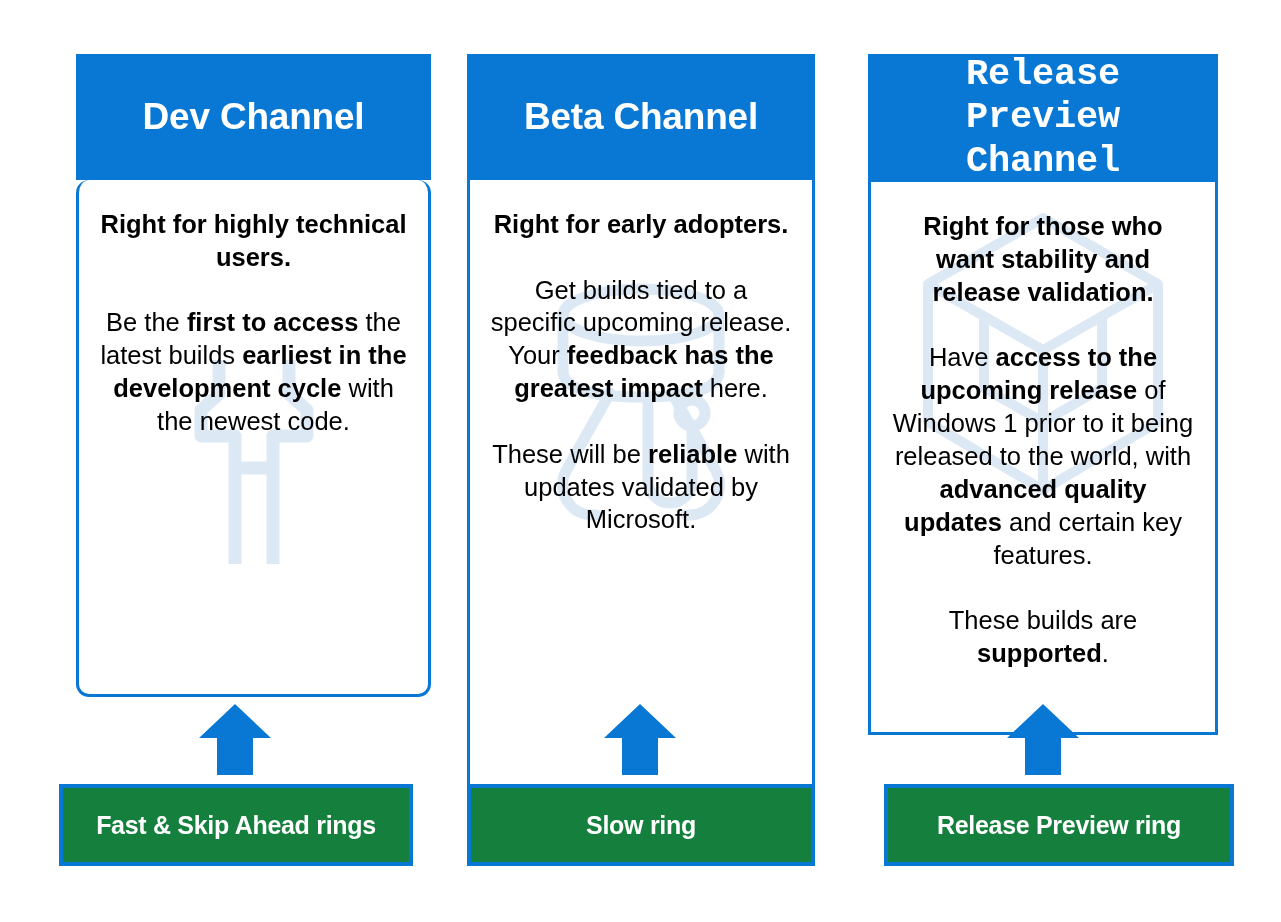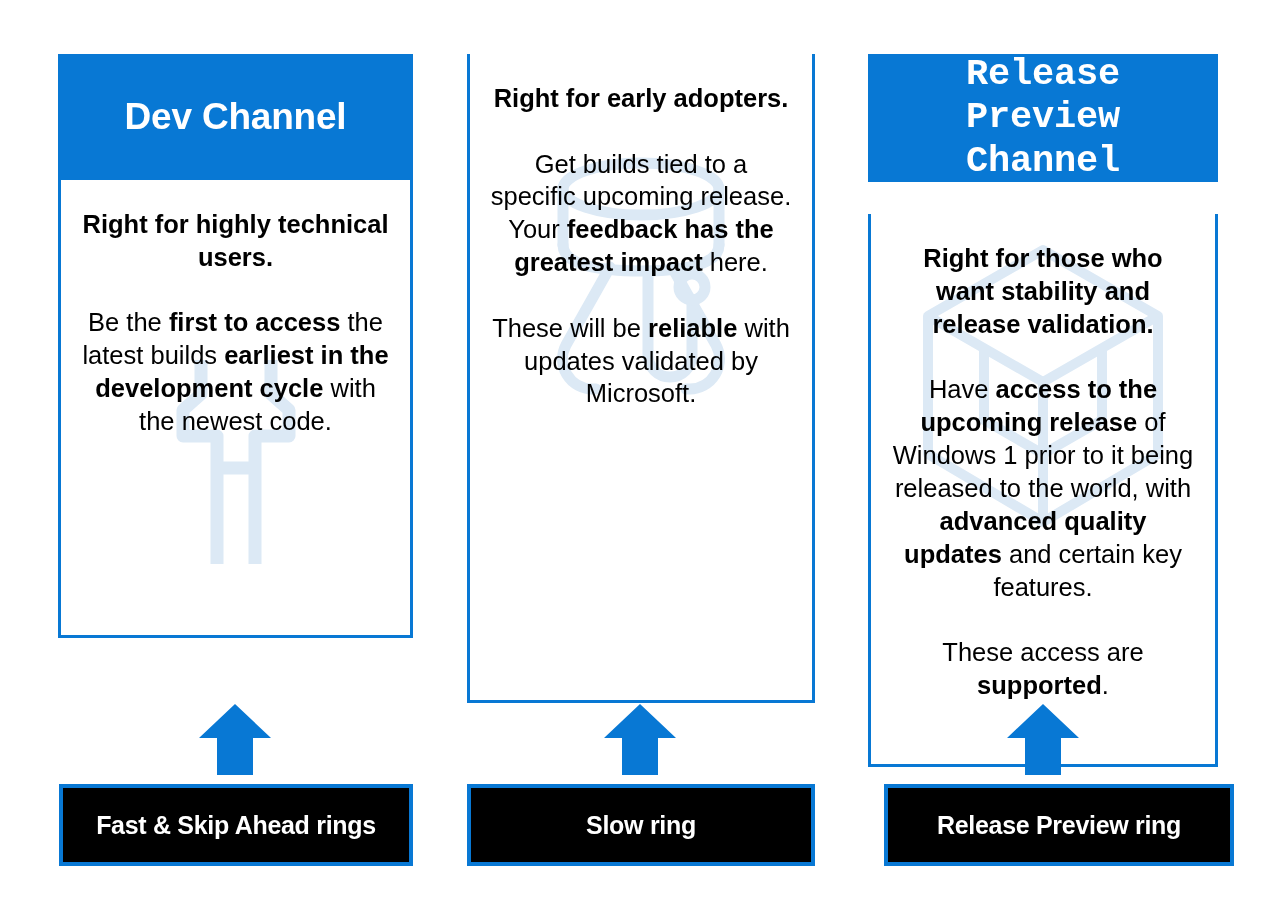--- a/index.html
+++ b/index.html
@@ -21,21 +21,21 @@
     height: 922px;
     background: #ffffff;
   }
 
   
   .channel {
     position: absolute;
     top: 54px;
     width: 355px;
   }
-  .channel.c1 { left: 58px; }
+  .channel.c1 { left: 76px; }
   .channel.c2 { left: 467px; width: 348px; }
   .channel.c3 { left: 868px; width: 350px; }
 
   .channel-header {
     background: #0878D4;
     box-sizing: border-box;
     display: flex;
     align-items: center;
     justify-content: center;
     text-align: center;
@@ -56,23 +56,23 @@
     border: 3px solid #0878D4;
     border-top: none;
     background: #ffffff;
     text-align: center;
     color: #000000;
     font-size: 25.5px;
     line-height: 1.29;
     padding: 28px 20px 14px 20px;
     overflow: hidden;
   }
-  .c1 .channel-body { height: 458px; }
+  .c1 .channel-body { height: 517px; border-radius: 13px; }
   .c2 .channel-body { height: 649px; text-align: center; }
-  .c3 .channel-body { height: 553px; margin-top: 32px; }
+  .c3 .channel-body { height: 553px; }
 
   .watermark {
     position: absolute;
     left: 50%;
     transform: translateX(-50%);
     pointer-events: none;
     z-index: 0;
     opacity: 1;
   }
   .c1 .watermark { top: 170px; }
@@ -99,21 +99,21 @@
   .arrow.a2 { left: 603px; top: 702px; }
   .arrow.a3 { left: 1006px; top: 702px; }
   .arrow svg { display: block; }
 
   
   .ring-box {
     position: absolute;
     top: 784px;
     height: 82px;
     box-sizing: border-box;
-    background: #000000;
+    background: #15803d;
     border: 4px solid #0878D4;
     display: flex;
     align-items: center;
     justify-content: center;
     color: #ffffff;
     font-weight: bold;
     font-size: 25px;
     letter-spacing: -0.3px;
     text-align: center;
   }
@@ -147,20 +147,21 @@
 
   <div class="arrow a1">
     <svg width="74" height="74" viewBox="0 0 74 74">
       <polygon points="37,2 73,36 55,36 55,73 19,73 19,36 1,36" fill="#0878D4"></polygon>
     </svg>
   </div>
 
   <div class="ring-box r1">Fast &amp; Skip Ahead rings</div>
 
   <div class="channel c2">
+    <div class="channel-header">Beta Channel</div>
     <div class="channel-body">
       <div class="watermark">
         <svg width="210" height="250" viewBox="0 0 210 250" fill="none">
           <g stroke="#DCE9F5" stroke-width="11" fill="none" stroke-linejoin="round" stroke-linecap="round">
             <ellipse cx="105" cy="40" rx="78" ry="26"></ellipse>
             <path d="M27 40 L27 96"></path>
             <path d="M183 40 L183 96"></path>
             <path d="M27 96 C27 112 50 122 105 122 C160 122 183 112 183 96"></path>
             <path d="M74 118 L30 196 A30 30 0 0 0 56 240 L60 240"></path>
             <path d="M136 118 L180 196 A30 30 0 0 1 154 240 L150 240"></path>
@@ -194,21 +195,21 @@
             <polygon points="125,8 240,74 240,212 125,280 10,212 10,74"></polygon>
             <path d="M10 74 L125 140 L240 74"></path>
             <path d="M125 140 L125 280"></path>
             <path d="M66 108 L66 178 L125 212 L184 178 L184 108"></path>
           </g>
         </svg>
       </div>
       <div class="body-text">
         <p class="para lead">Right for those who want stability and release validation.</p>
         <p class="para"><span>Have </span><b>access to the upcoming release</b><span> of Windows 1 prior to it being released to the world, with </span><b>advanced quality updates</b><span> and certain key features.</span></p>
-        <p class="para"><span>These access are </span><b>supported</b><span>.</span></p>
+        <p class="para"><span>These builds are </span><b>supported</b><span>.</span></p>
       </div>
     </div>
   </div>
 
   <div class="arrow a3">
     <svg width="74" height="74" viewBox="0 0 74 74">
       <polygon points="37,2 73,36 55,36 55,73 19,73 19,36 1,36" fill="#0878D4"></polygon>
     </svg>
   </div>
 

